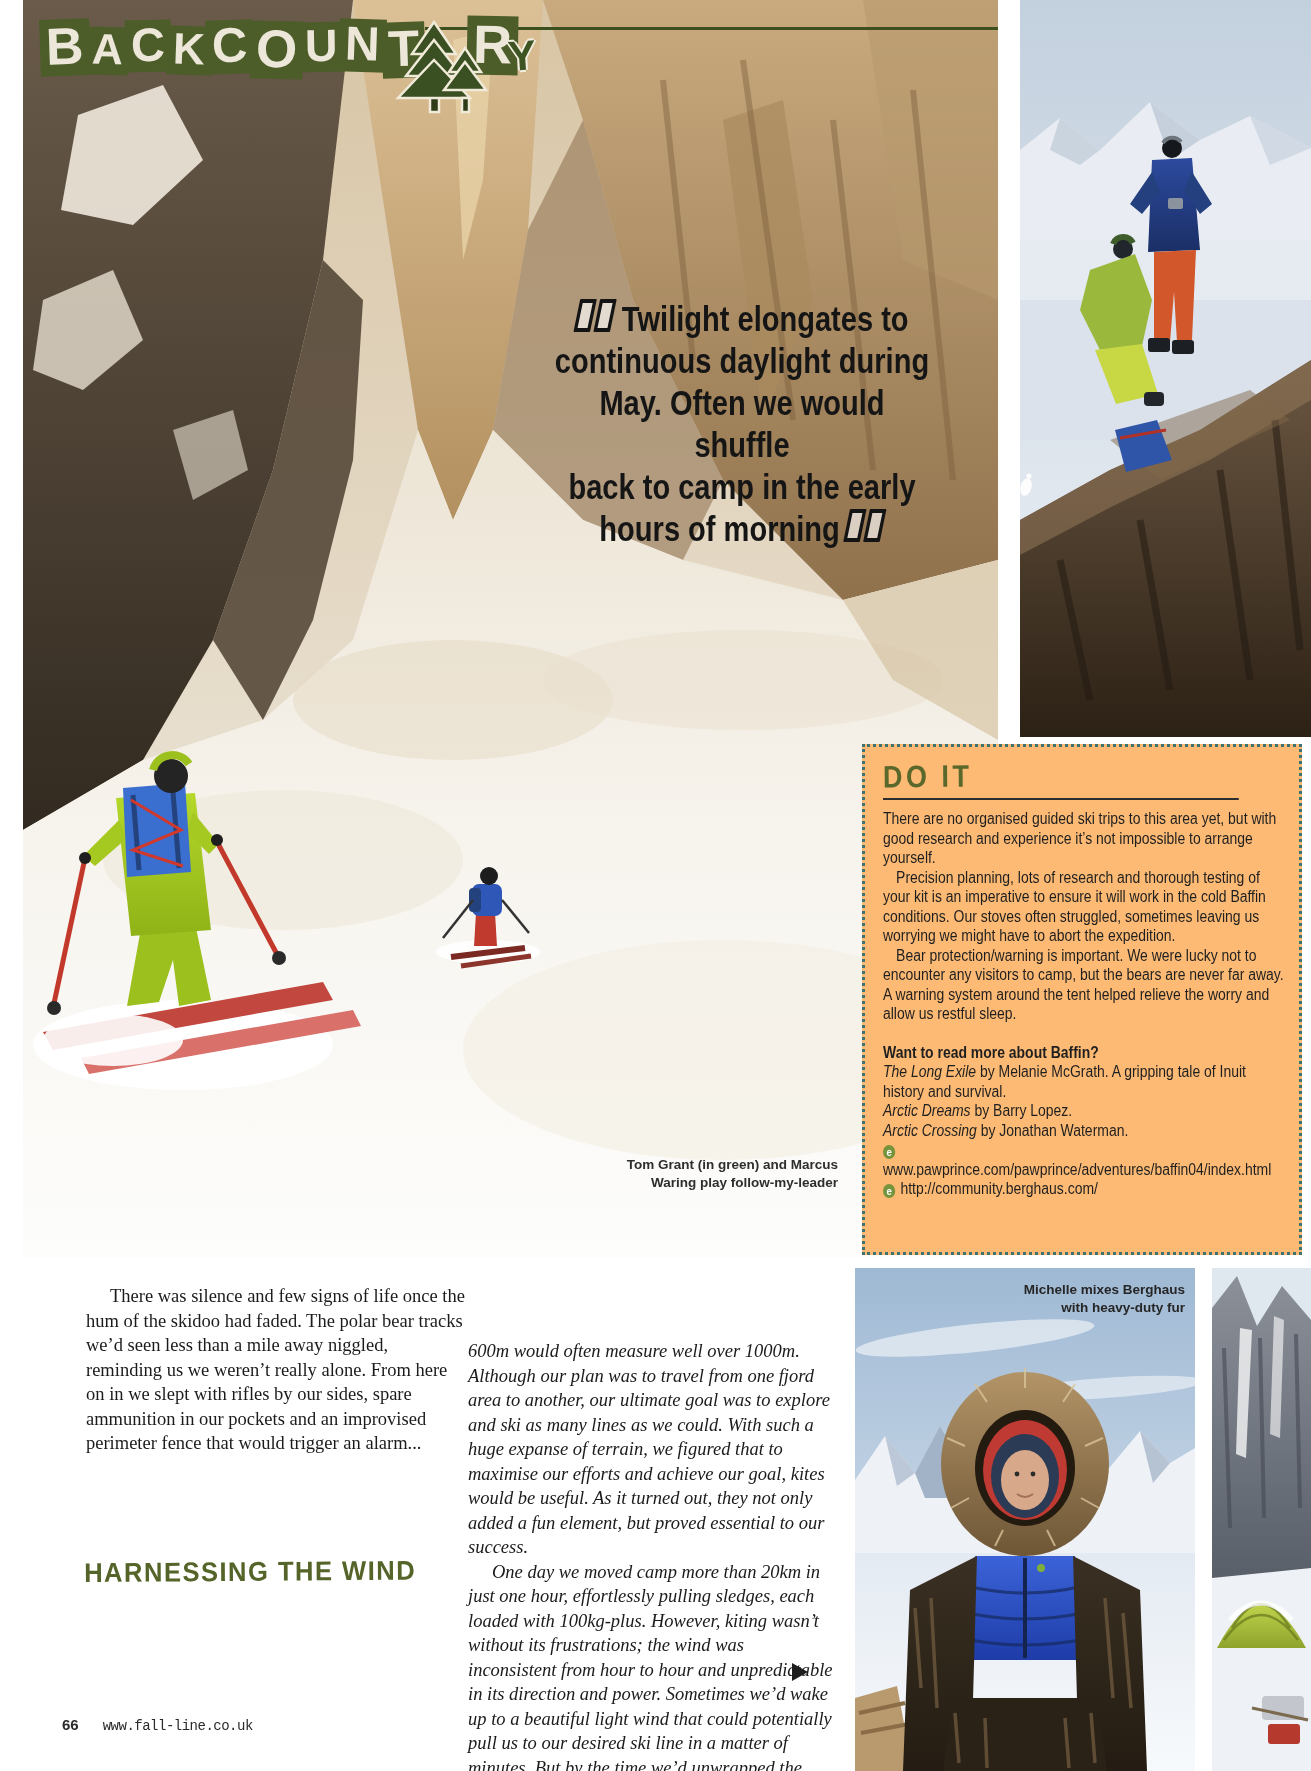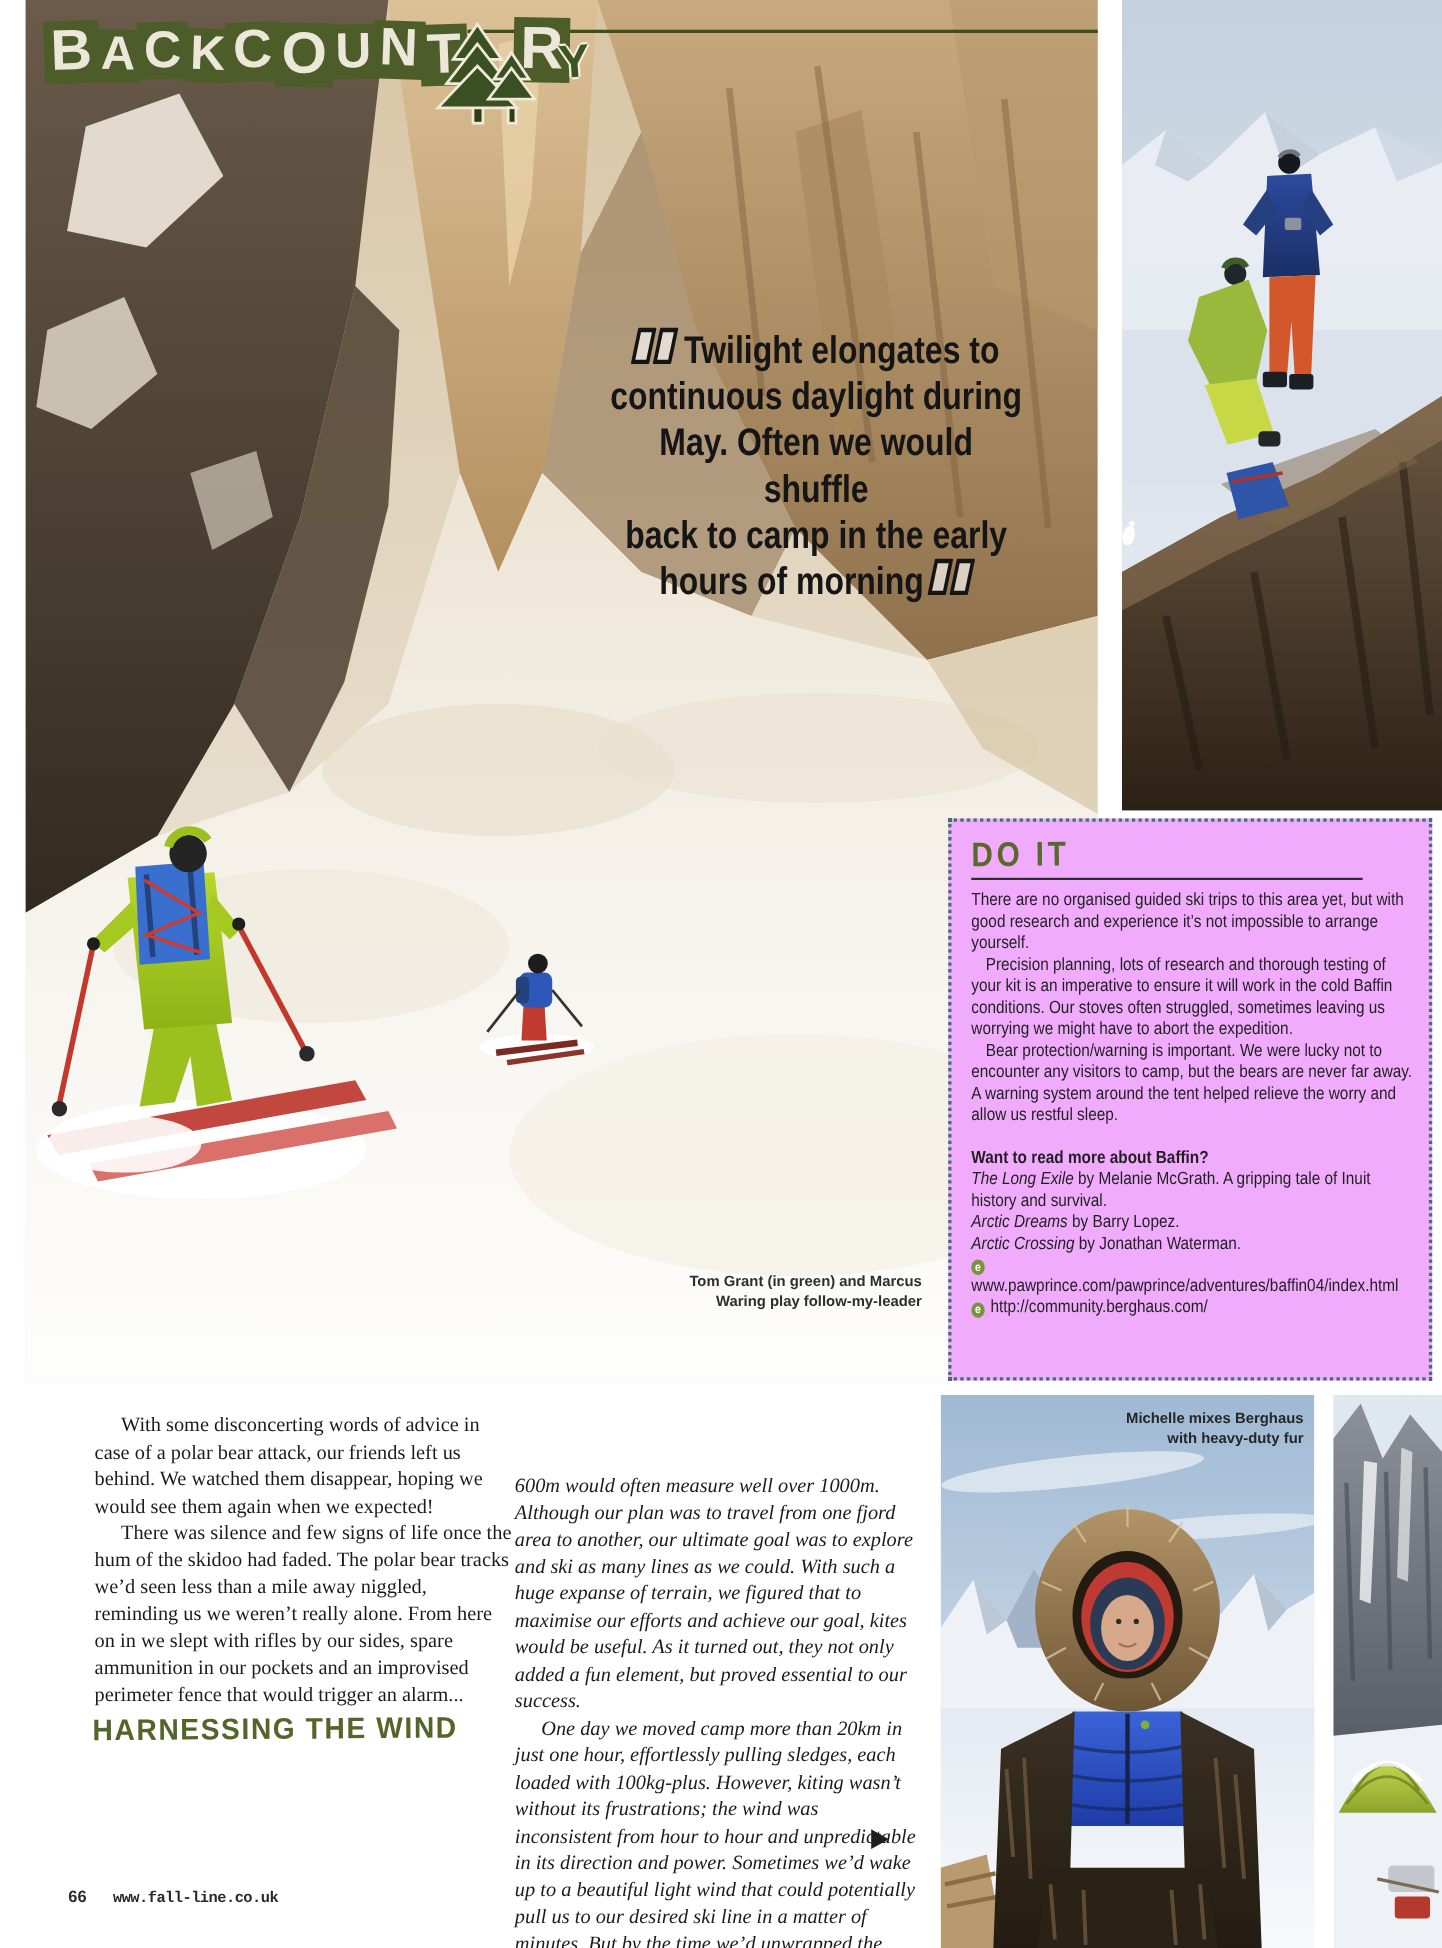--- a/index.html
+++ b/index.html
@@ -39,21 +39,21 @@
      font-weight:bold;font-size:35px;line-height:42px;color:#151515;letter-spacing:0;}
   .qmarks{display:inline-block;white-space:nowrap;}
   .qmarks.open{margin-right:8px;}
   .qmarks.close{margin-left:6px;}
   .qm{display:inline-block;width:12px;height:25px;border:4px solid #141414;
       background:rgba(255,255,255,.65);transform:skewX(-14deg);margin:0 2px;
       vertical-align:-1px;border-radius:1px;}
 
   
   .doit{position:absolute;left:862px;top:744px;width:440px;height:511px;z-index:4;
-        background:#f0abfc;border:3px dotted #3f7170;box-sizing:border-box;
+        background:#fdba74;border:3px dotted #3f7170;box-sizing:border-box;
         padding:14px 0 0 18px;}
   .doit-inner{width:460px;transform:scaleX(.872);transform-origin:0 0;
         font-size:16px;line-height:19.5px;color:#1f1f1f;}
   .doit-title{font-size:31px;font-weight:bold;color:#5a682b;letter-spacing:4px;line-height:32px;
         transform:rotate(-.5deg);width:max-content;}
   .doit-rule{height:2px;background:#2d2d2d;margin:5px 0 9px;width:408px;}
   .doit p{margin:0;}
   .doit p.ind{text-indent:15px;}
   .read-more{font-weight:bold;margin-top:19px;}
   .book-line i{font-style:italic;}
@@ -77,21 +77,21 @@
         color:#55652a;letter-spacing:1.5px;transform:scaleX(.95) rotate(-.4deg);transform-origin:0 0;}
   .col1b{position:absolute;left:86px;top:1601px;width:382px;z-index:2;}
   .col2{position:absolute;left:468px;top:1339px;width:366px;z-index:2;font-style:italic;}
   .next-arrow{position:absolute;left:792px;top:1663px;width:0;height:0;z-index:2;
         border-top:9px solid transparent;border-bottom:9px solid transparent;
         border-left:16px solid #1d1d1d;}
 
   
   .footer{position:absolute;left:62px;top:1716px;z-index:2;color:#2a2a2a;}
   .footer .num{font-weight:bold;font-size:15px;margin-right:24px;}
-  .footer .url{font-family:"Liberation Mono",monospace;font-size:14px;font-weight:bold;letter-spacing:-.5px;}
+  .footer .url{font-family:"Liberation Mono",monospace;font-size:14px;font-weight:normal;letter-spacing:-.5px;}
 
   .footprints{position:absolute;left:1000px;top:468px;width:36px;height:32px;z-index:3;}
 </style>
 </head>
 <body>
 
 <div class="page">
 
   <div class="photo" id="mainPhoto">
     <svg viewBox="0 0 975 1258" preserveAspectRatio="none">
@@ -290,21 +290,20 @@
           <div class="link-line"><span class="e-icon">e</span><span class="link-text">www.pawprince.com/pawprince/adventures/baffin04/index.html</span></div>
           <div class="link-line"><span class="e-icon">e</span><span class="link-text">http://community.berghaus.com/</span></div>
         </div>
     </div>
   </div>
 
   <div class="cap" id="capTom">Tom Grant (in green) and Marcus Waring play follow-my-leader</div>
   <div class="cap" id="capMich">Michelle mixes Berghaus with heavy-duty fur</div>
 
   <div class="col1 serif">
-      <p class="ind">With some disconcerting words of advice in case of a polar bear attack, our friends left us behind. We watched them disappear, hoping we would see them again when we expected!</p>
       <p class="ind">There was silence and few signs of life once the hum of the skidoo had faded. The polar bear tracks we’d seen less than a mile away niggled, reminding us we weren’t really alone. From here on in we slept with rifles by our sides, spare ammunition in our pockets and an improvised perimeter fence that would trigger an alarm...</p>
     </div>
   <div class="heading">HARNESSING THE WIND</div>
   <div class="col2 serif">
       <p>600m would often measure well over 1000m. Although our plan was to travel from one fjord area to another, our ultimate goal was to explore and ski as many lines as we could. With such a huge expanse of terrain, we figured that to maximise our efforts and achieve our goal, kites would be useful. As it turned out, they not only added a fun element, but proved essential to our success.</p>
       <p class="ind">One day we moved camp more than 20km in just one hour, effortlessly pulling sledges, each loaded with 100kg-plus. However, kiting wasn’t without its frustrations; the wind was inconsistent from hour to hour and unpredictable in its direction and power. Sometimes we’d wake up to a beautiful light wind that could potentially pull us to our desired ski line in a matter of minutes. But by the time we’d unwrapped the lines, it would have</p>
     </div>
   <div class="next-arrow"></div>
 
   <div class="photo" id="michPhoto">

